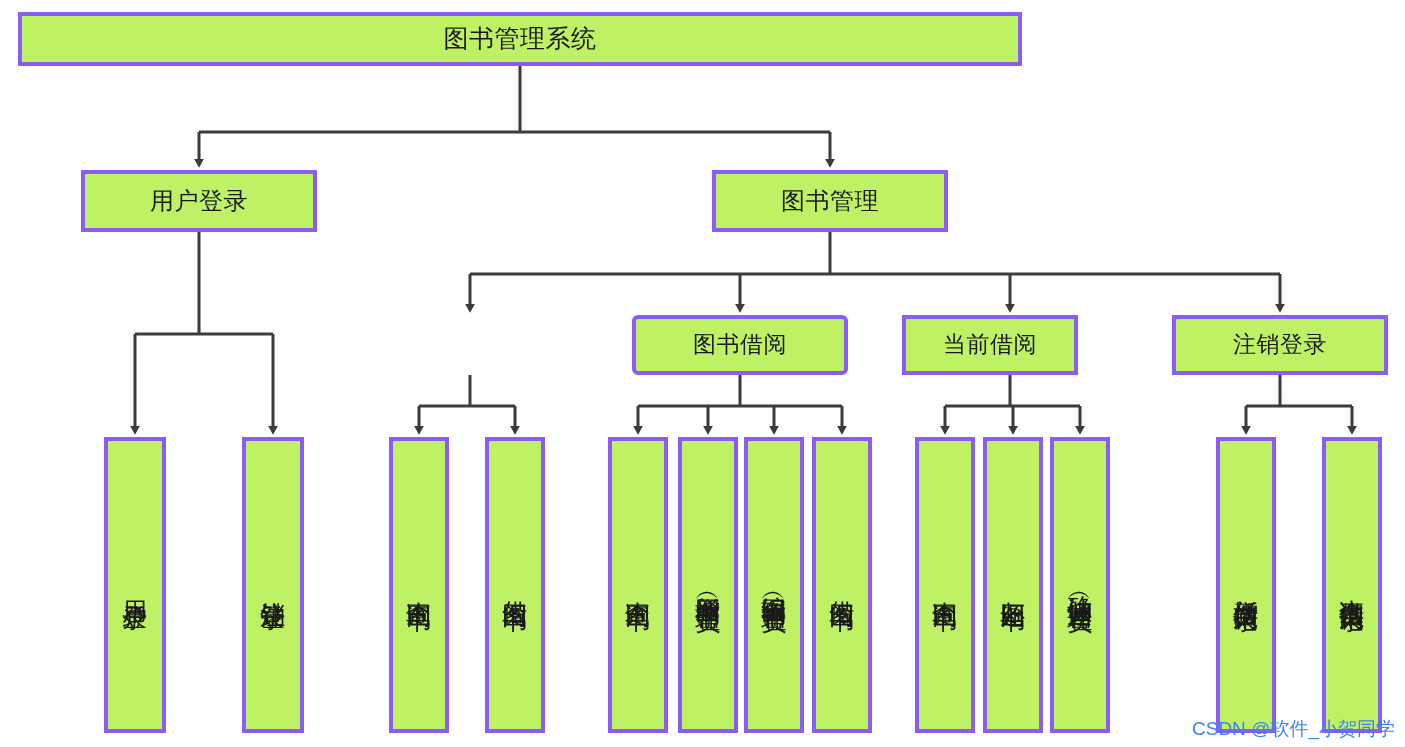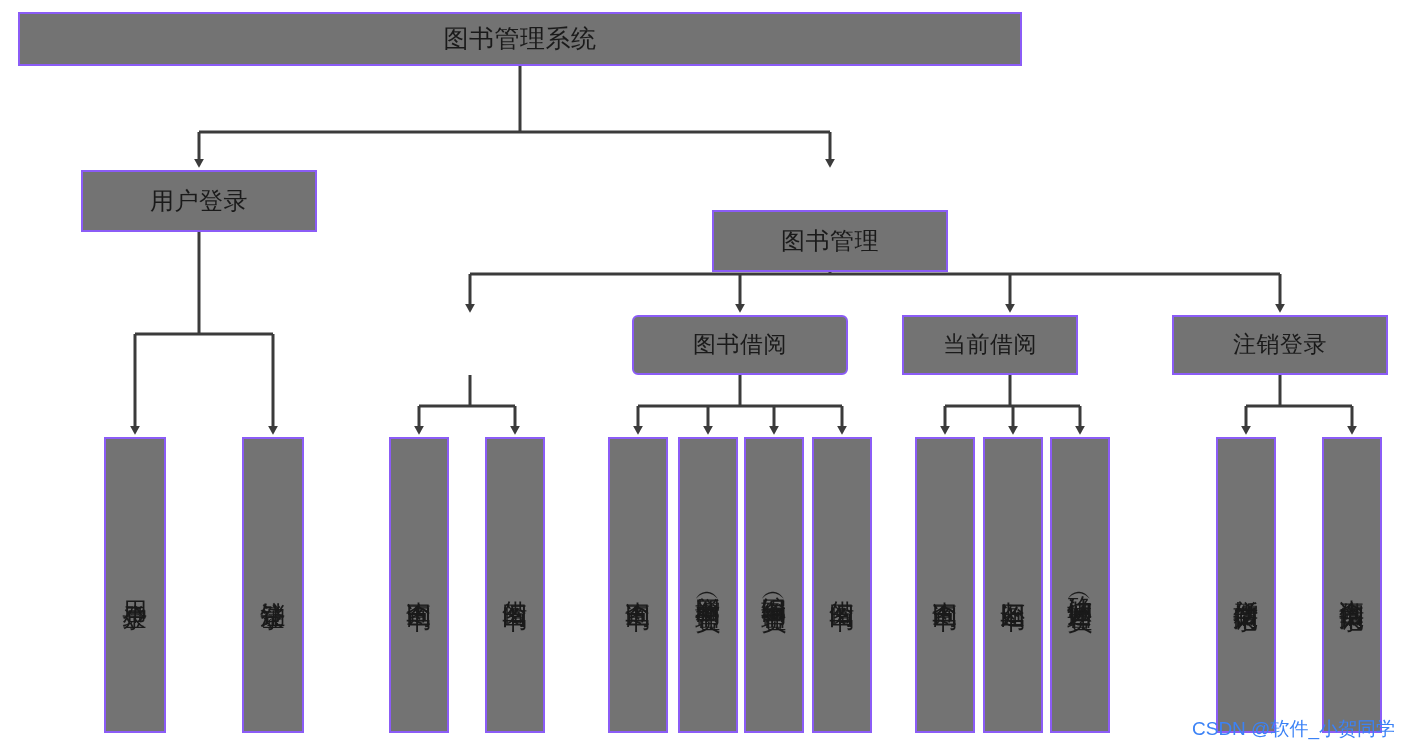--- a/index.html
+++ b/index.html
@@ -26,22 +26,22 @@
     position: absolute;
     left: 0;
     top: 0;
     width: 1405px;
     height: 747px;
     display: block;
   }
   .node-box {
     position: absolute;
     box-sizing: border-box;
-    background: #737373;
-    border: 2px solid #8b5cf6;
+    background: #bef264;
+    border: 4px solid #8b5cf6;
     display: flex;
     align-items: center;
     justify-content: center;
     overflow: hidden;
   }
   .node-label {
     color: #1a1a1a;
     font-family: "Liberation Sans", "DejaVu Sans", sans-serif;
     line-height: 1.18;
     text-align: center;
@@ -126,21 +126,21 @@
     </g>
   </svg>
 
   <div class="node-box lvl-root" style="left: 18px; top: 12px; width: 1004px; height: 54px;">
     <span class="node-label">图书管理系统</span>
   </div>
 
   <div class="node-box lvl-2" style="left: 81px; top: 170px; width: 236px; height: 62px;">
     <span class="node-label">用户登录</span>
   </div>
-  <div class="node-box lvl-2" style="left: 712px; top: 170px; width: 236px; height: 62px; margin-top: 40px;">
+  <div class="node-box lvl-2" style="left: 712px; top: 170px; width: 236px; height: 62px;">
     <span class="node-label">图书管理</span>
   </div>
 
   <div class="node-box lvl-3" style="left: 632px; top: 315px; width: 216px; height: 60px; border-radius: 6px;">
     <span class="node-label">图书借阅</span>
   </div>
   <div class="node-box lvl-3" style="left: 902px; top: 315px; width: 176px; height: 60px;">
     <span class="node-label">当前借阅</span>
   </div>
   <div class="node-box lvl-3" style="left: 1172px; top: 315px; width: 216px; height: 60px;">

